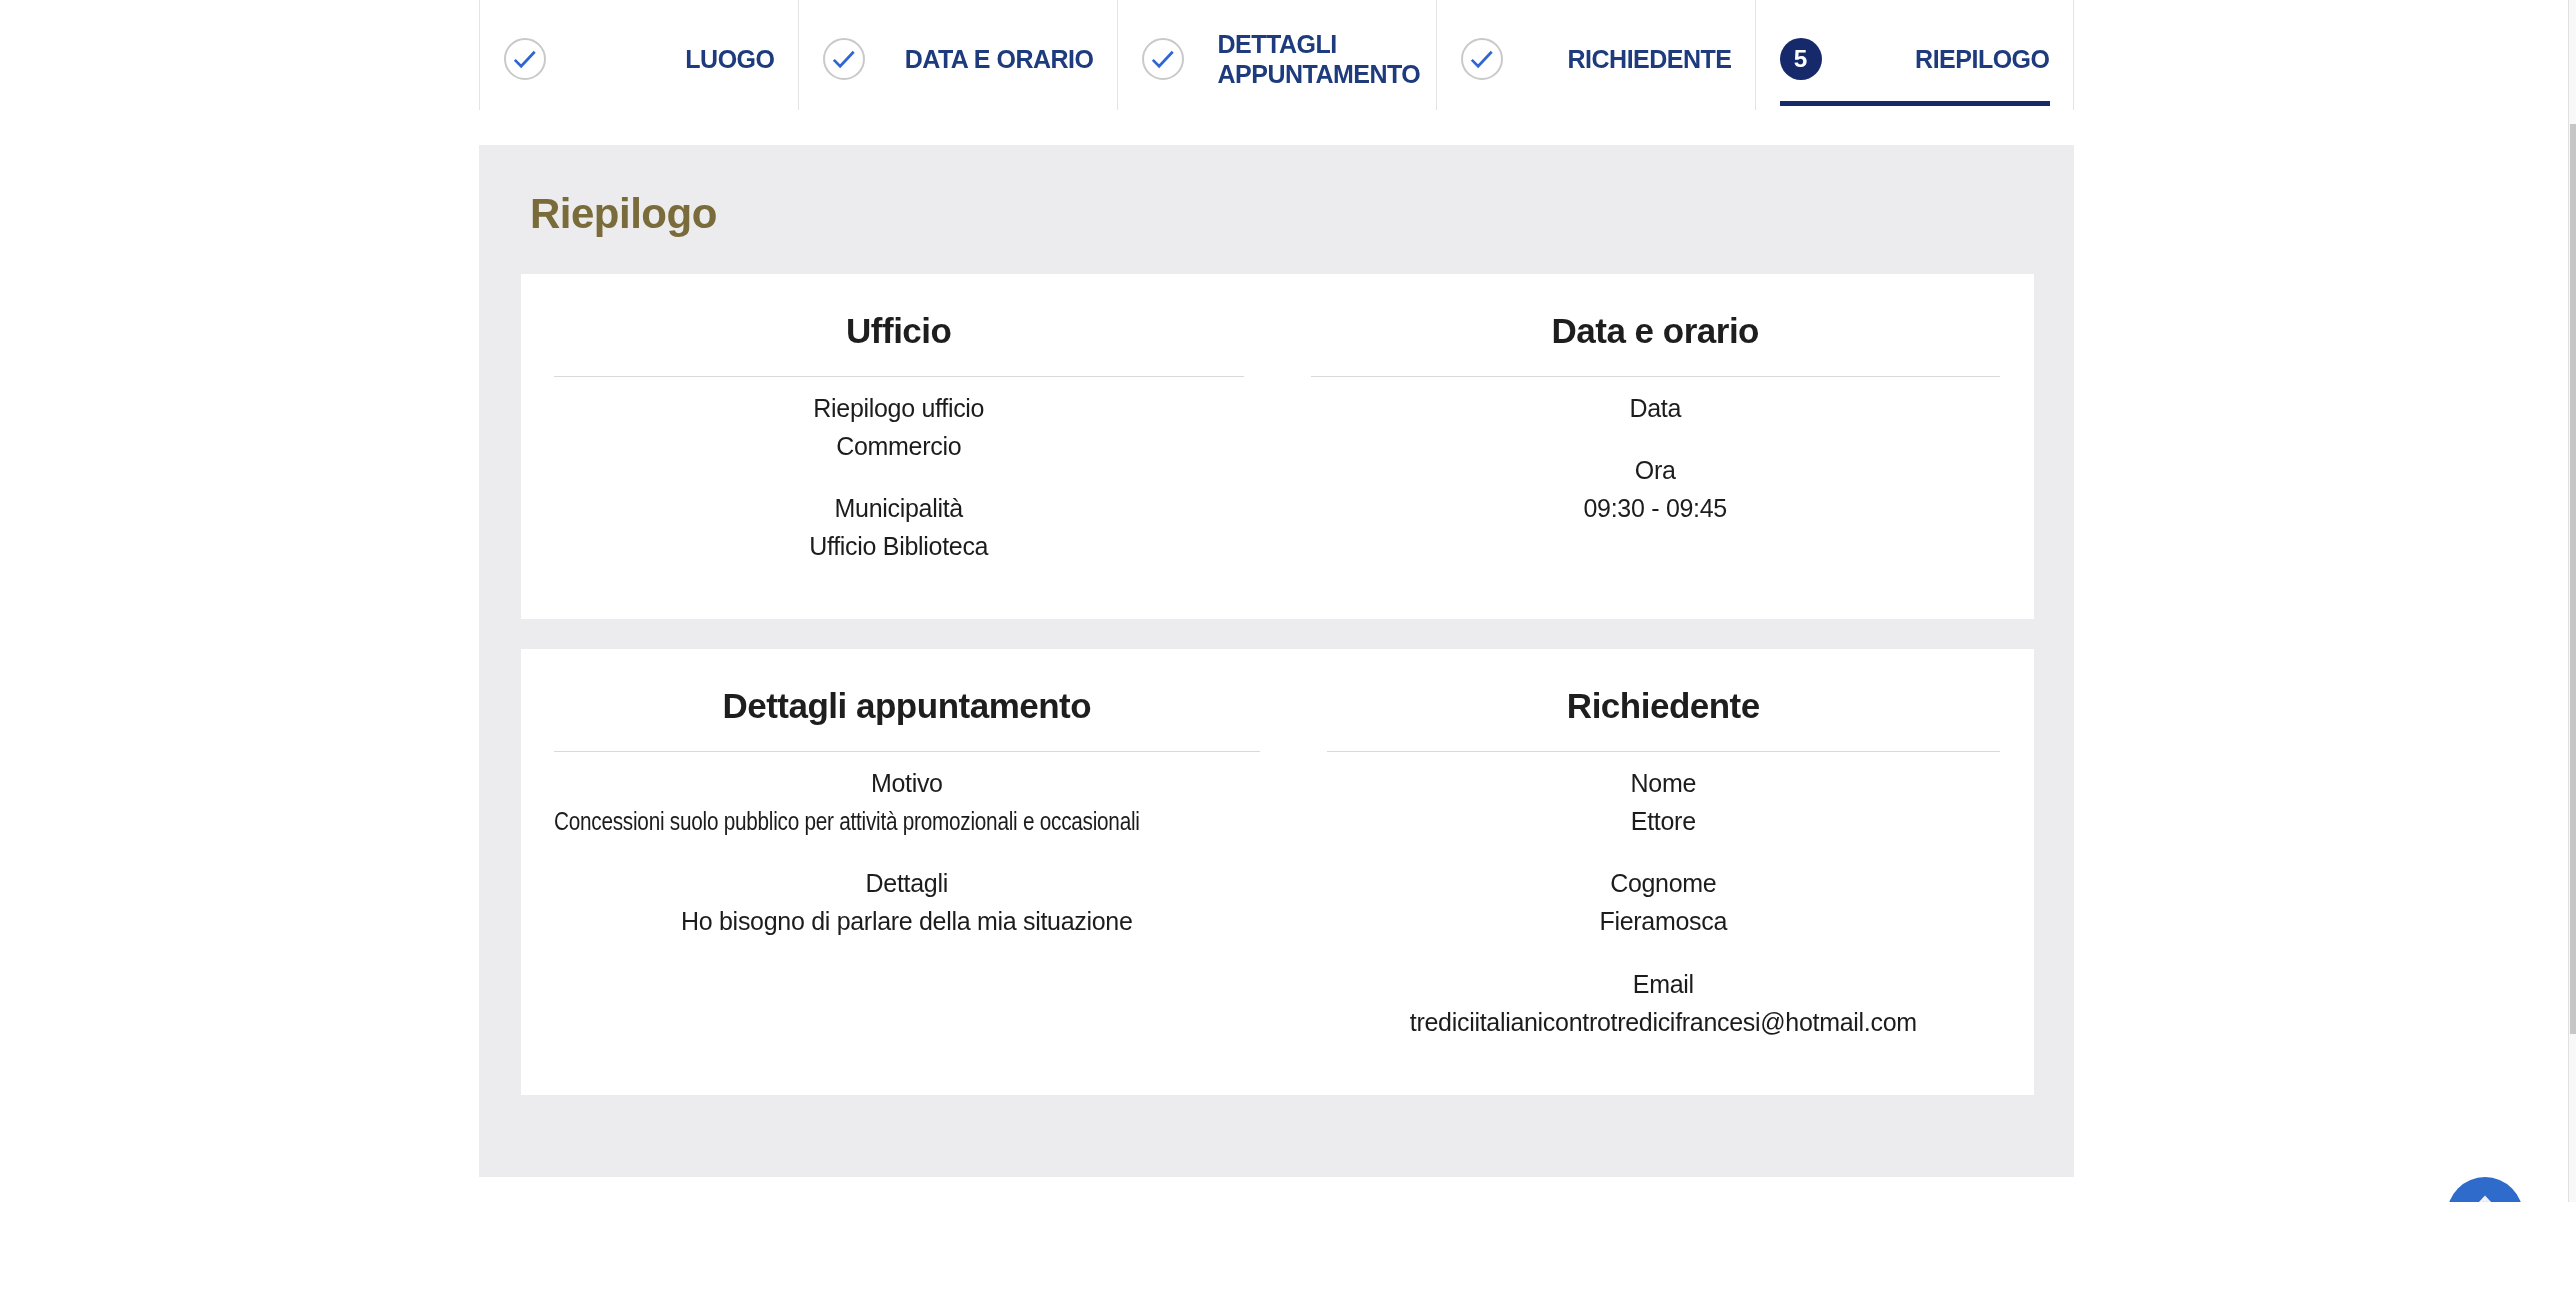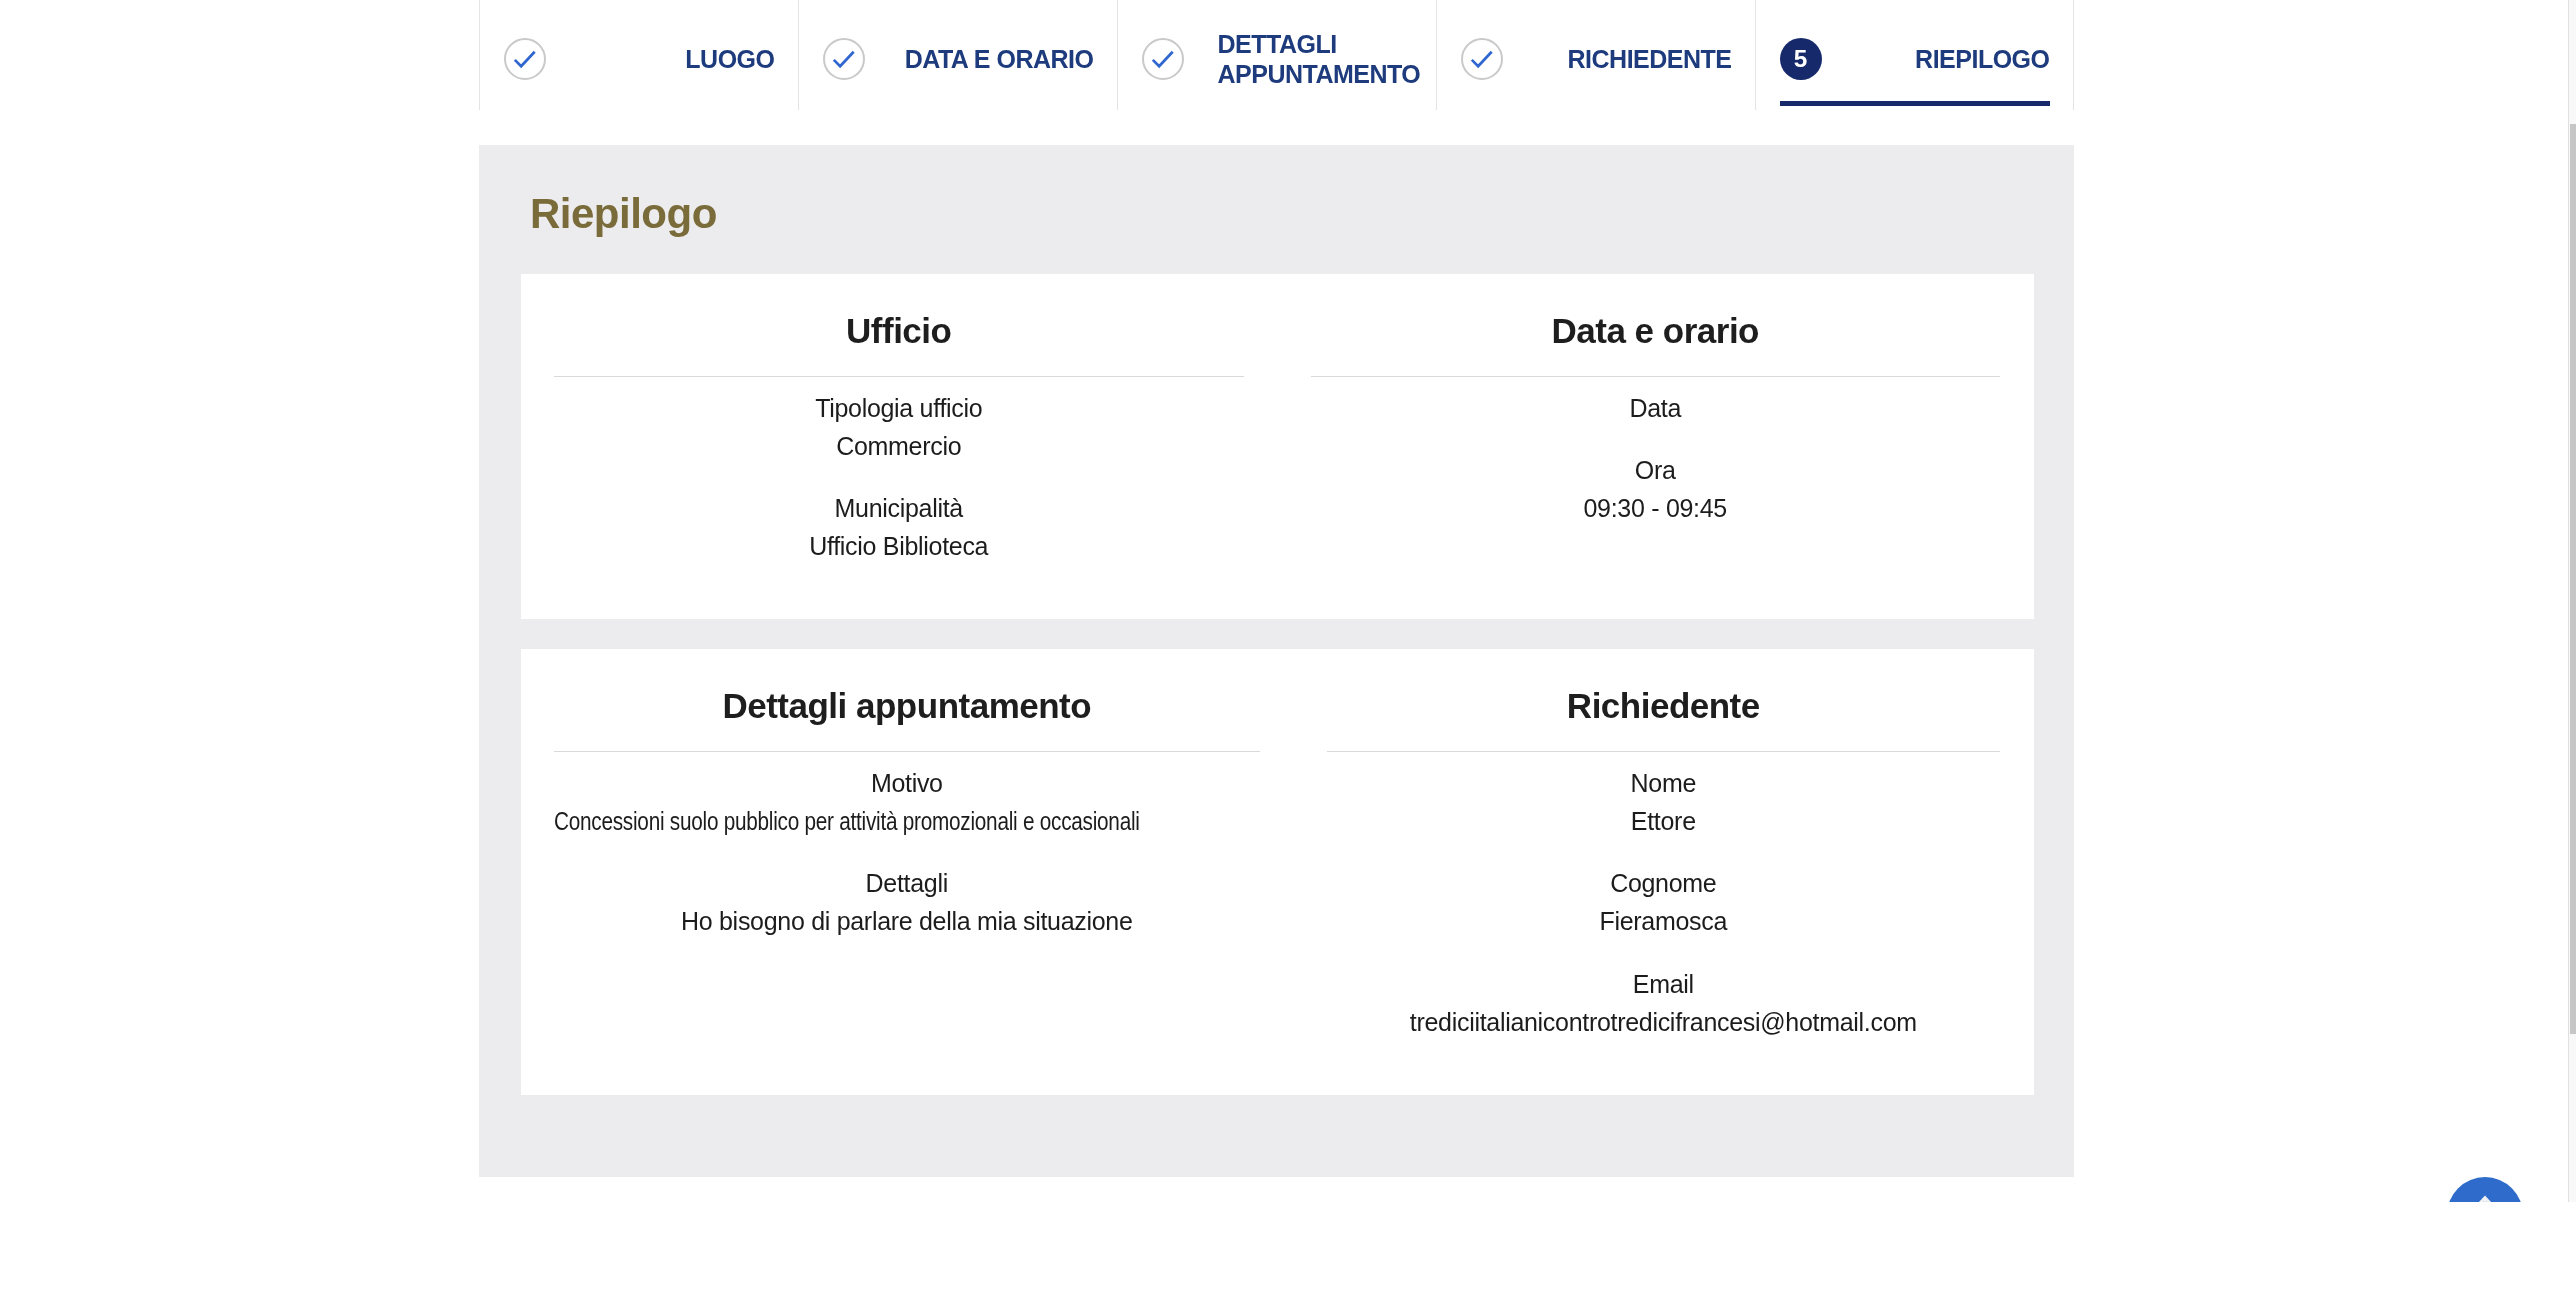--- a/index.html
+++ b/index.html
@@ -85,21 +85,21 @@
   </nav>
 
   <section class="content">
     <h2 class="page-title">Riepilogo</h2>
 
     <div class="card card1">
       <div class="col">
         <h3 class="section-title">Ufficio</h3>
         <div class="divider"></div>
         <div class="pair">
-          <div class="label">Tipologia ufficio</div>
+          <div class="label">Riepilogo ufficio</div>
           <div class="value">Commercio</div>
         </div>
         <div class="pair">
           <div class="label">Municipalità</div>
           <div class="value">Ufficio Biblioteca</div>
         </div>
       </div>
       <div class="col">
         <h3 class="section-title">Data e orario</h3>
         <div class="divider"></div>

